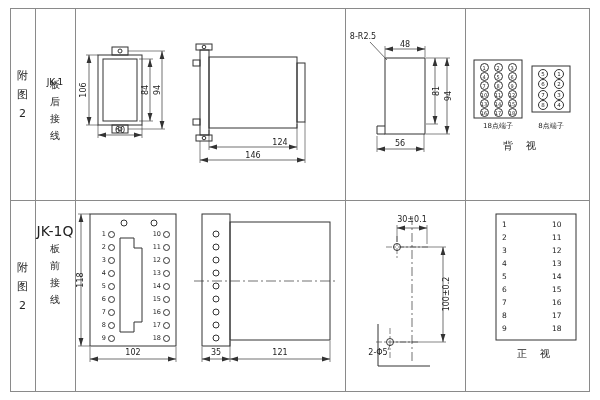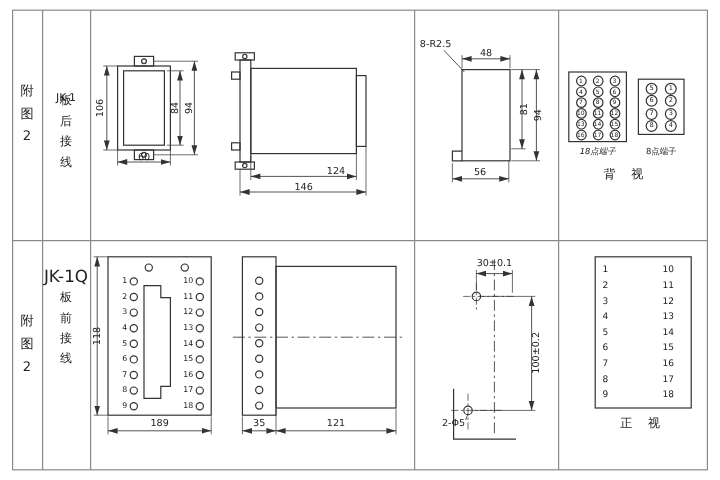--- a/index.html
+++ b/index.html
@@ -241,39 +241,39 @@
     <span class="circ c10">5</span>
     <span class="circ c10">1</span>
     <span class="circ c10">6</span>
     <span class="circ c10">2</span>
     <span class="circ c10">7</span>
     <span class="circ c10">3</span>
     <span class="circ c10">8</span>
     <span class="circ c10">4</span>
   </div>
 
-  <div class="lbl" style="left:472px;top:121px;width:52px;font-size:7px;font-style:italic;">18点端子</div>
+  <div class="lbl" style="left:472px;top:121px;width:52px;font-size:7px;">18点端子</div>
   <div class="lbl" style="left:527px;top:121px;width:48px;font-size:7px;">8点端子</div>
   <div class="lbl cjk-wide" style="left:492px;top:141px;width:60px;">背 视</div>
 
   <div class="stack" style="left:13px;top:262px;width:19px;">
     <span>附</span>
     <span>图</span>
     <span>2</span>
   </div>
   <div class="lbl" style="left:36px;top:226px;width:38px;font-size:14px;">JK-1Q</div>
   <div class="stack small" style="left:45px;top:244px;width:20px;">
     <span>板</span>
     <span>前</span>
     <span>接</span>
     <span>线</span>
   </div>
 
   <div class="lbl rot" style="left:71px;top:275px;width:20px;">118</div>
-  <div class="lbl" style="left:118px;top:348px;width:30px;">189</div>
+  <div class="lbl" style="left:118px;top:348px;width:30px;">102</div>
 
   <div class="tcol" style="left:96px;top:228px;">
     <span class="trow">
         <span class="num" style="width:10px;">1</span>
         <span class="dot"></span>
       </span>
     <span class="trow">
         <span class="num" style="width:10px;">2</span>
         <span class="dot"></span>
       </span>

